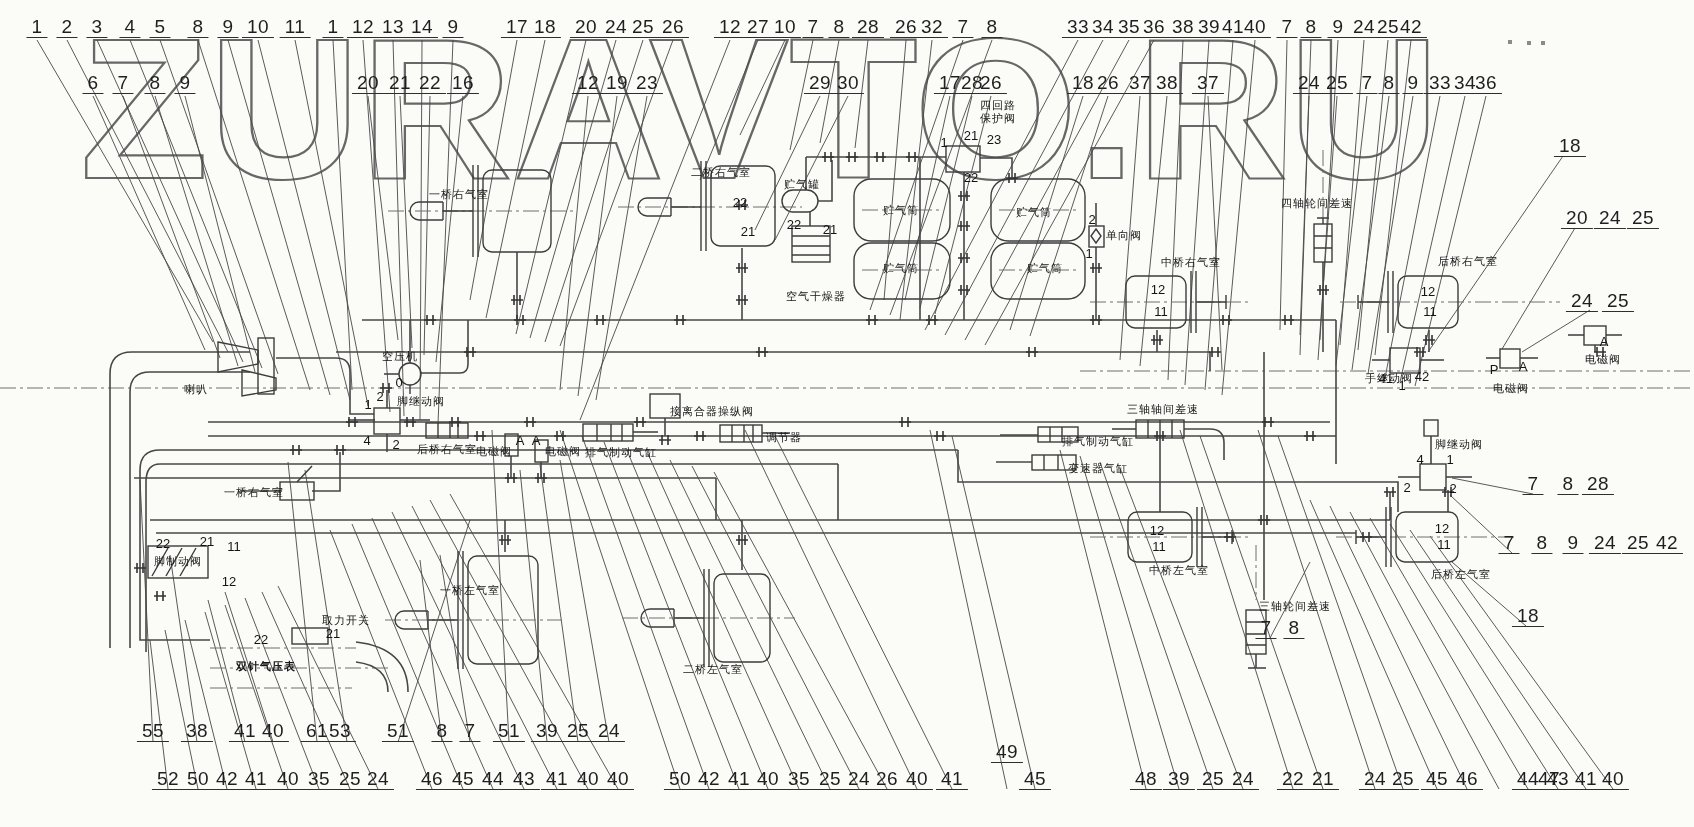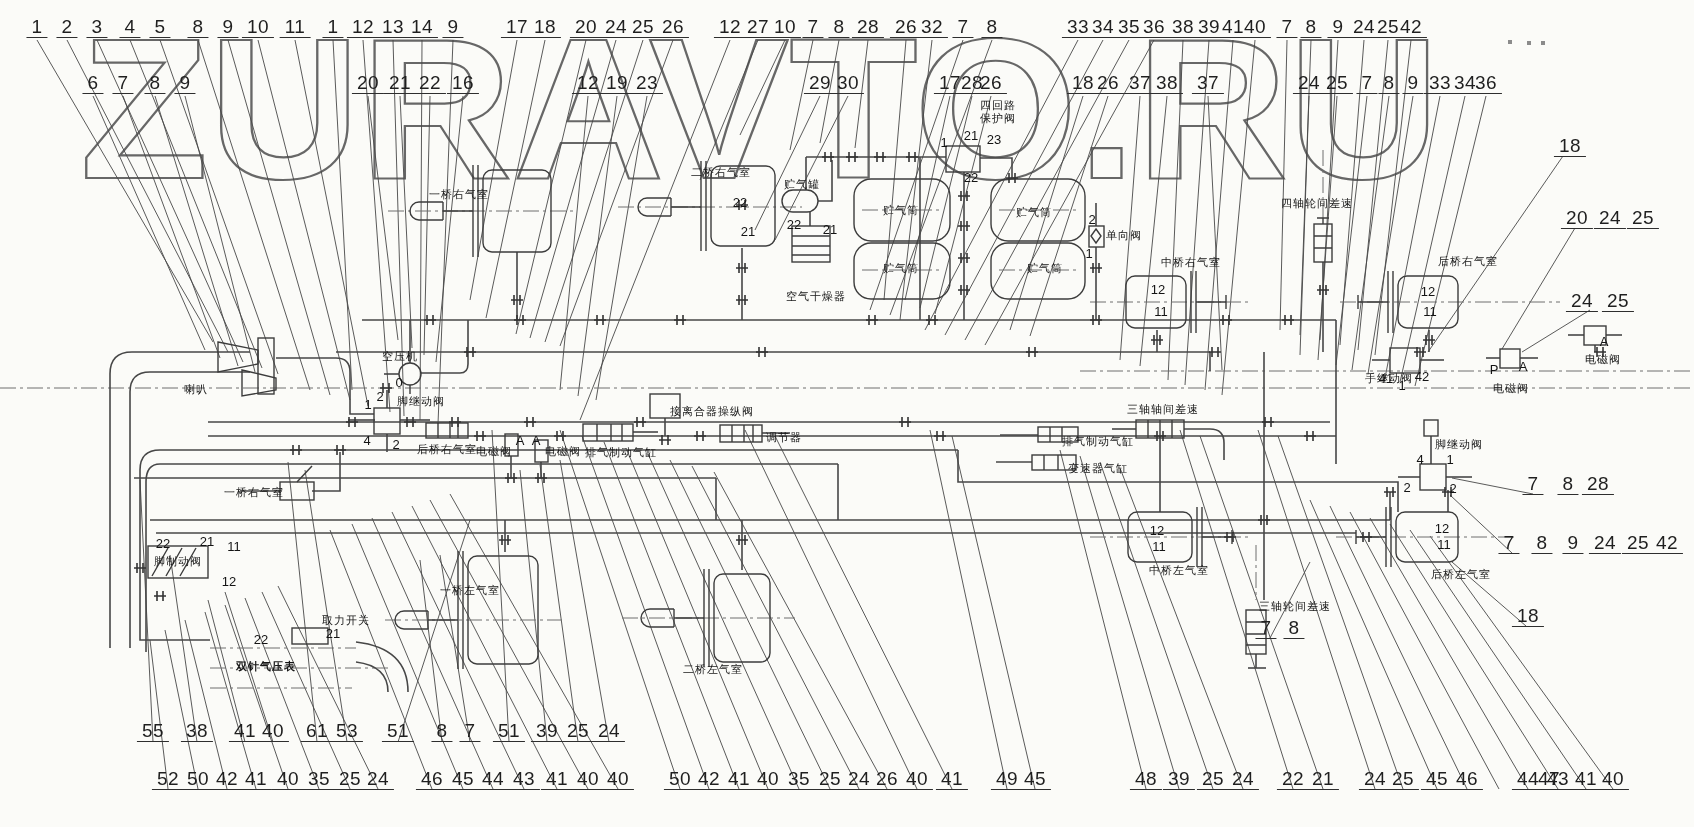--- a/index.html
+++ b/index.html
@@ -553,21 +553,21 @@
       <span class="callout" style="left: 1638px; top: 533px; transform: translateX(-50%);">25</span>
       <span class="callout" style="left: 1667px; top: 533px; transform: translateX(-50%);">42</span>
       <span class="callout" style="left: 1528px; top: 606px; transform: translateX(-50%);">18</span>
       <span class="callout" style="left: 1266px; top: 618px; transform: translateX(-50%);">7</span>
       <span class="callout" style="left: 1294px; top: 618px; transform: translateX(-50%);">8</span>
       <span class="callout" style="left: 153px; top: 721px; transform: translateX(-50%);">55</span>
       <span class="callout" style="left: 197px; top: 721px; transform: translateX(-50%);">38</span>
       <span class="callout" style="left: 245px; top: 721px; transform: translateX(-50%);">41</span>
       <span class="callout" style="left: 273px; top: 721px; transform: translateX(-50%);">40</span>
       <span class="callout" style="left: 317px; top: 721px; transform: translateX(-50%);">61</span>
-      <span class="callout" style="left: 347px; top: 721px; transform: translateX(-50%);">53</span>
+      <span class="callout" style="left: 340px; top: 721px; transform: translateX(-50%);">53</span>
       <span class="callout" style="left: 398px; top: 721px; transform: translateX(-50%);">51</span>
       <span class="callout" style="left: 442px; top: 721px; transform: translateX(-50%);">8</span>
       <span class="callout" style="left: 470px; top: 721px; transform: translateX(-50%);">7</span>
       <span class="callout" style="left: 509px; top: 721px; transform: translateX(-50%);">51</span>
       <span class="callout" style="left: 547px; top: 721px; transform: translateX(-50%);">39</span>
       <span class="callout" style="left: 578px; top: 721px; transform: translateX(-50%);">25</span>
       <span class="callout" style="left: 609px; top: 721px; transform: translateX(-50%);">24</span>
       <span class="callout" style="left: 168px; top: 769px; transform: translateX(-50%);">52</span>
       <span class="callout" style="left: 198px; top: 769px; transform: translateX(-50%);">50</span>
       <span class="callout" style="left: 227px; top: 769px; transform: translateX(-50%);">42</span>
@@ -586,21 +586,21 @@
       <span class="callout" style="left: 680px; top: 769px; transform: translateX(-50%);">50</span>
       <span class="callout" style="left: 709px; top: 769px; transform: translateX(-50%);">42</span>
       <span class="callout" style="left: 739px; top: 769px; transform: translateX(-50%);">41</span>
       <span class="callout" style="left: 768px; top: 769px; transform: translateX(-50%);">40</span>
       <span class="callout" style="left: 799px; top: 769px; transform: translateX(-50%);">35</span>
       <span class="callout" style="left: 830px; top: 769px; transform: translateX(-50%);">25</span>
       <span class="callout" style="left: 859px; top: 769px; transform: translateX(-50%);">24</span>
       <span class="callout" style="left: 887px; top: 769px; transform: translateX(-50%);">26</span>
       <span class="callout" style="left: 917px; top: 769px; transform: translateX(-50%);">40</span>
       <span class="callout" style="left: 952px; top: 769px; transform: translateX(-50%);">41</span>
-      <span class="callout" style="left: 1007px; top: 769px; transform: translateX(-50%); text-align: center;">49</span>
+      <span class="callout" style="left: 1007px; top: 742px; transform: translateX(-50%); text-align: center;">49</span>
       <span class="callout" style="left: 1035px; top: 769px; transform: translateX(-50%);">45</span>
       <span class="callout" style="left: 1146px; top: 769px; transform: translateX(-50%);">48</span>
       <span class="callout" style="left: 1179px; top: 769px; transform: translateX(-50%);">39</span>
       <span class="callout" style="left: 1213px; top: 769px; transform: translateX(-50%);">25</span>
       <span class="callout" style="left: 1243px; top: 769px; transform: translateX(-50%);">24</span>
       <span class="callout" style="left: 1293px; top: 769px; transform: translateX(-50%);">22</span>
       <span class="callout" style="left: 1323px; top: 769px; transform: translateX(-50%);">21</span>
       <span class="callout" style="left: 1375px; top: 769px; transform: translateX(-50%);">24</span>
       <span class="callout" style="left: 1403px; top: 769px; transform: translateX(-50%);">25</span>
       <span class="callout" style="left: 1437px; top: 769px; transform: translateX(-50%);">45</span>

